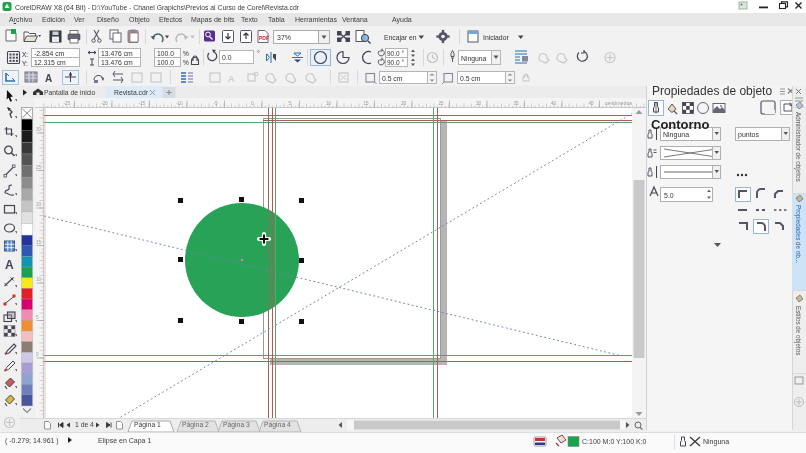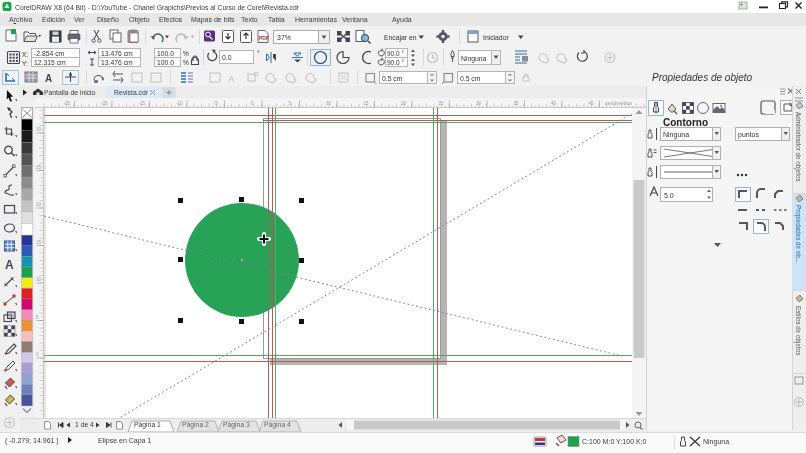--- a/index.html
+++ b/index.html
@@ -752,21 +752,21 @@
 </svg>
 
 <div class="abs" style="left:632px;top:108px;width:14px;height:310px;background:#f4f4f4;"></div>
 <svg class="abs" style="left:632px;top:108px" width="14" height="310">
   <path d="M3.5 6 l3.5-4 3.5 4 z" fill="#9a9a9a"></path>
   <rect x="1.5" y="72" width="11" height="178" fill="#c9c9c9"></rect>
   <path d="M3.5 304 l3.5 4 3.5-4 z" fill="#9a9a9a"></path>
 </svg>
 
 <div class="abs" style="left:646px;top:86px;width:146px;height:344px;background:#f5f5f5;border-left:1px solid #d0d0d0;"></div>
-<div class="txt" style="left:652px;top:72px;font-size:10px;color:#333;font-style:italic;">Propiedades de objeto</div>
+<div class="txt" style="left:652px;top:84px;font-size:12px;color:#333;">Propiedades de objeto</div>
 <svg class="abs" style="left:646px;top:86px" width="146" height="344">
 
   <path d="M134 3 h5 m-5 2.5 h5 m-5 2.5 h5" stroke="#888" stroke-width="0.9"></path>
   <path d="M142 2.5 l5 5 m0-5 l-5 5" stroke="#777" stroke-width="1.1"></path>
 
   <rect x="2.5" y="14.5" width="15" height="15" fill="#fdfdfd" stroke="#9ab6d0"></rect>
   <g transform="translate(10,22)">
         <path d="M-1.5 -5.5 l3 0 0 4 1 1.5 0 4 -5 0 0 -4 1 -1.5 z" fill="none" stroke="#445" stroke-width="1"></path>
         <path d="M0 -5.5 v11" stroke="#445" stroke-width="0.8"></path>
       </g>
@@ -837,21 +837,21 @@
     <path d="M92 127 h9" transform="translate(0,-3)"></path>
     <path d="M110 124 h3 m3 0 h3"></path>
     <path d="M128 124 h2.5 m2.5 0 h2.5 m2.5 0 h2.5" stroke-width="1.6"></path>
     <path d="M93 137 h8 v7"></path>
     <rect x="107.5" y="133.5" width="15" height="14" fill="#fdfdfd" stroke="#9ab6d0" stroke-width="1"></rect>
     <path d="M111 137 h4 a4 4 0 0 1 4 4 v4"></path>
     <path d="M129 137 h5 l3 3 v4"></path>
   </g>
   <path d="M68 157 h7 l-3.5 4 z" fill="#555"></path>
 </svg>
-<div class="txt" style="left:651px;top:117px;font-size:10px;font-weight:bold;color:#222;margin-left:12px;">Contorno</div>
+<div class="txt" style="left:651px;top:117px;font-size:13px;font-weight:bold;color:#222;">Contorno</div>
 
 <div class="abs" style="left:792px;top:86px;width:14px;height:344px;background:#eeeeee;border-left:1px solid #d5d5d5;"></div>
 <svg class="abs" style="left:792px;top:86px" width="14" height="344">
   <path d="M4 3 l5 5 m0-5 l-5 5" stroke="#777" stroke-width="1"></path>
   <path d="M3 12 h8 m-8 3 h8" stroke="#888" stroke-width="0.9"></path>
   <rect x="0" y="108" width="14" height="96" fill="#cfe3f6"></rect>
   <line x1="0" y1="21.5" x2="14" y2="21.5" stroke="#d8d8d8"></line>
   <line x1="0" y1="107.5" x2="14" y2="107.5" stroke="#d8d8d8"></line>
   <line x1="0" y1="204.5" x2="14" y2="204.5" stroke="#d8d8d8"></line>
   <line x1="0" y1="287.5" x2="14" y2="287.5" stroke="#d8d8d8"></line>

